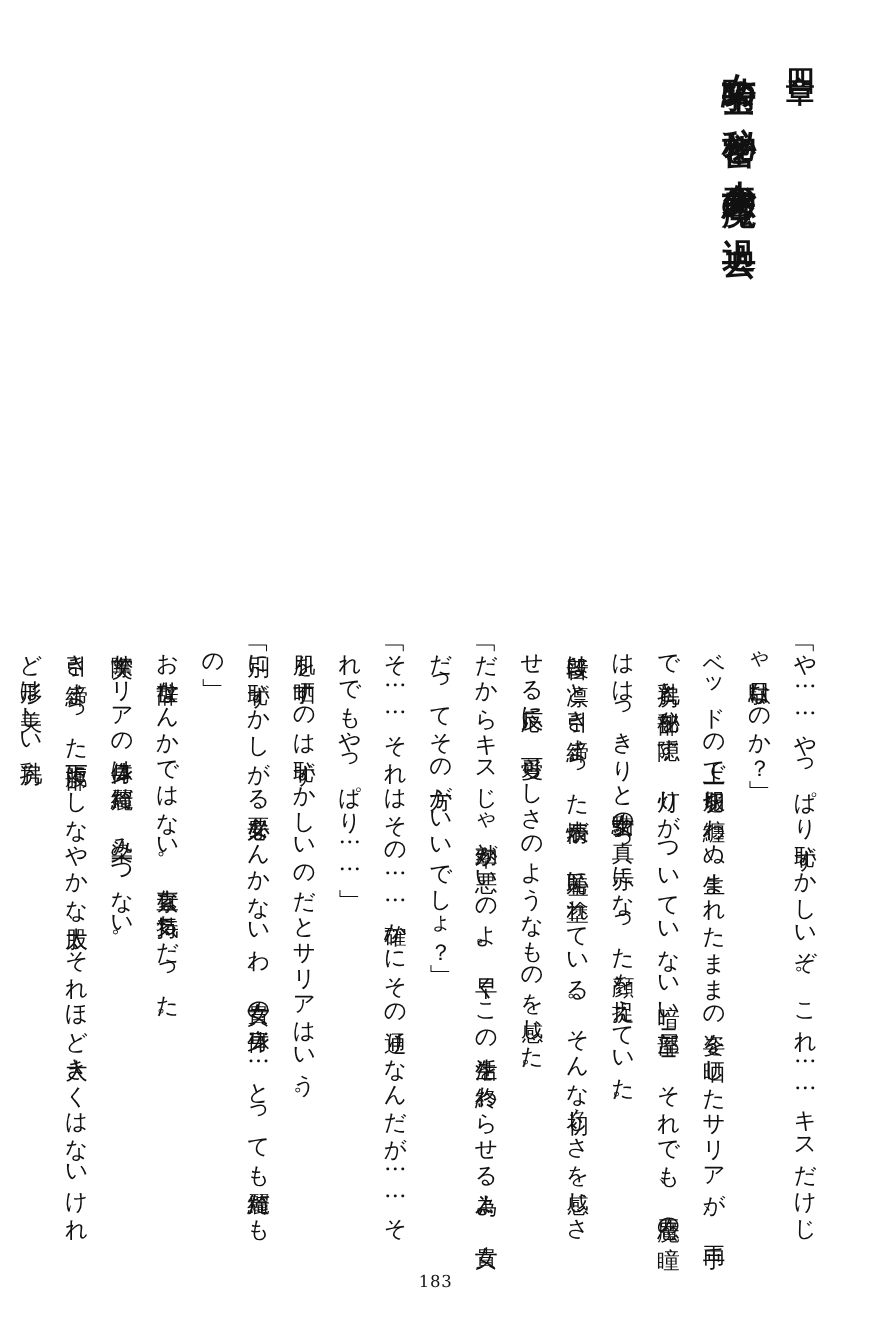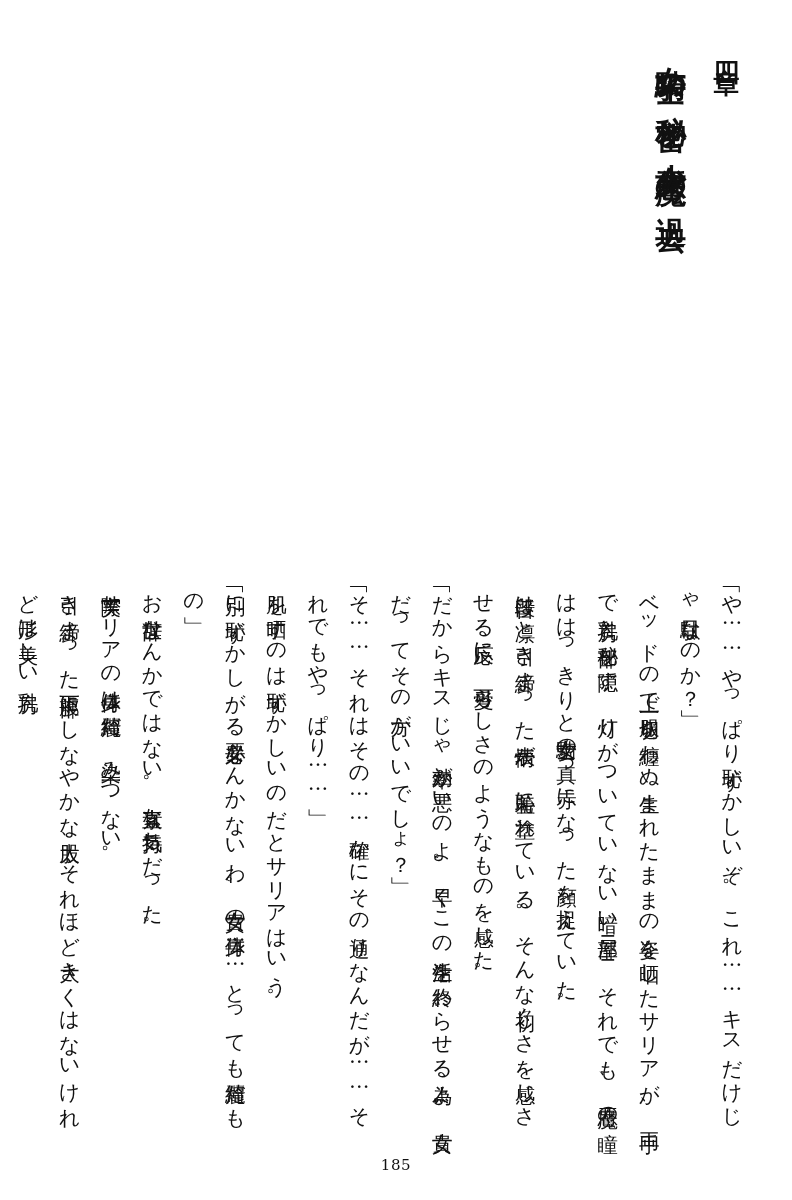--- a/index.html
+++ b/index.html
@@ -125,15 +125,15 @@
       <p class="para-indent">「そ……それはその……確かにその通りなんだが……それでもやっぱり……」</p>
       <p class="para-indent">肌を晒すのは恥ずかしいのだとサリアはいう。</p>
       <p class="para-indent">「別に恥ずかしがる必要なんかないわ。貴女の身体……とっても綺麗だもの」</p>
       <p class="para-indent">お世辞なんかではない。素直な気持ちだった。</p>
       <p class="para-indent">実際サリアの身体は綺麗だ。染み一つない。</p>
       <p class="para-indent">引き締まった下腹部にしなやかな太股、それほど大きくはないけれど形は美しい乳房</p>
     </div>
 
   </div>
 
-  <div class="page-number">185</div>
+  <div class="page-number">183</div>
 
 </div>
 
 </body></html>

